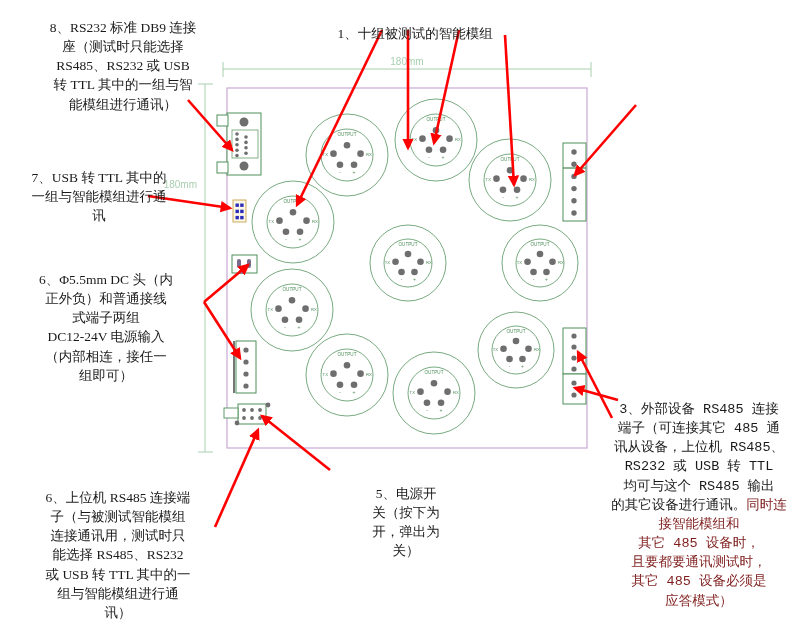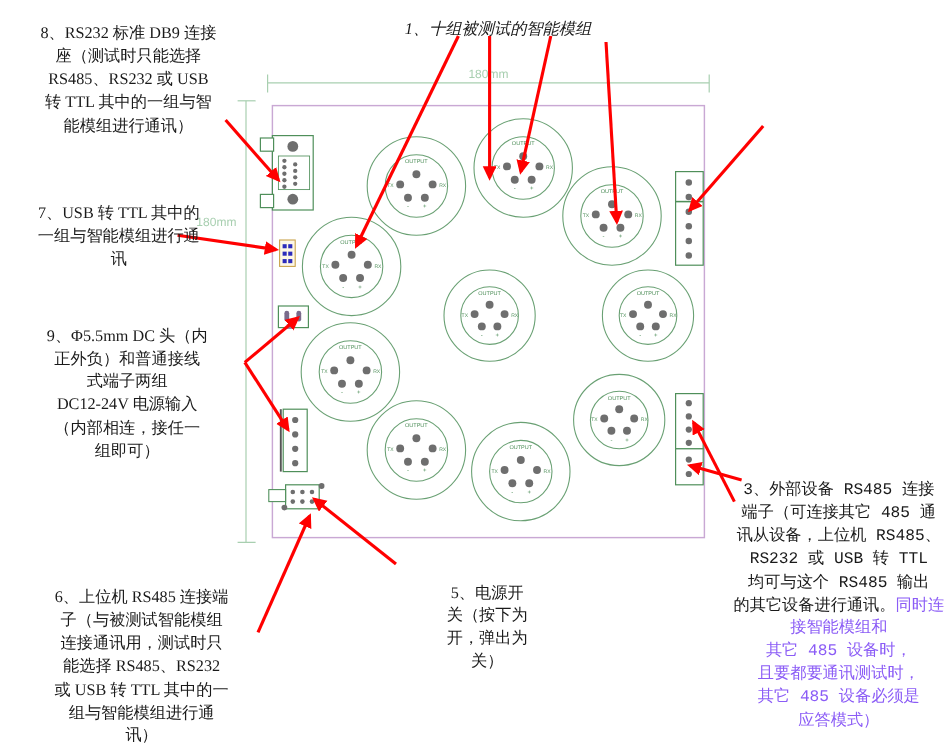--- a/index.html
+++ b/index.html
@@ -19,30 +19,30 @@
   
   .anno {
     position: absolute;
     color: #1a1a1a;
     font-size: 13.5px;
     line-height: 1.42;
     font-family: "Liberation Serif", "DejaVu Serif", serif;
     white-space: pre-line;
   }
   .anno.center { text-align: center; }
-  .anno .red   { color: #8b5cf6; }
-
-  #anno-1 { left: 300px; top: 14px;  width: 230px; font-style: italic; }
+  .anno .red   { color: #7f1d1d; }
+
+  #anno-1 { left: 300px; top: 24px;  width: 230px; }
   #anno-2 { left: 620px; top: 66px; width: 168px; }
   #anno-3 { left: 608px; top: 400px; width: 182px; font-family: Liberation Mono, monospace; }
   #anno-4 { left: 358px; top: 484px; width: 96px; }
   #anno-5 { left: 28px;  top: 488px; width: 180px; }
   #anno-6 { left: 6px;   top: 270px; width: 200px; }
   #anno-7 { left: 2px;  top: 168px; width: 194px; }
-  #anno-8 { left: 8px;   top: 18px;  width: 198px; }
+  #anno-8 { left: 24px;   top: 18px;  width: 198px; }
 
   
   #board-svg {
     position: absolute;
     left: 0; top: 0;
     width: 793px; height: 627px;
   }
   #arrow-svg {
     position: absolute;
     left: 0; top: 0;
@@ -316,21 +316,21 @@
 关）</span></div>
 
   <div class="anno center" id="anno-5"><span>6、上位机 RS485 连接端
 子（与被测试智能模组
 连接通讯用，测试时只
 能选择 RS485、RS232
 或 USB 转 TTL 其中的一
 组与智能模组进行通
 讯）</span></div>
 
-  <div class="anno center" id="anno-6"><span>9、Φ5.5mm DC 头（内
+  <div class="anno center" id="anno-6"><span>6、Φ5.5mm DC 头（内
 正外负）和普通接线
 式端子两组
 DC12-24V 电源输入
 （内部相连，接任一
 组即可）</span></div>
 
   <div class="anno center" id="anno-7"><span>7、USB 转 TTL 其中的
 一组与智能模组进行通
 讯</span></div>
 

